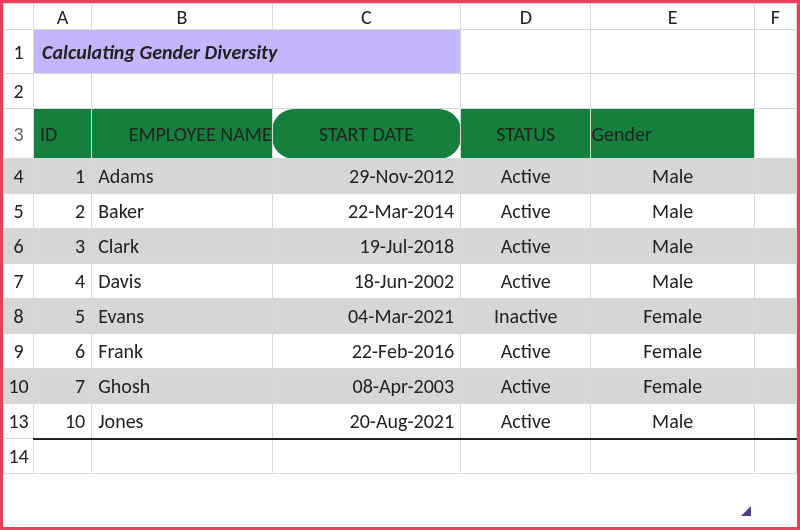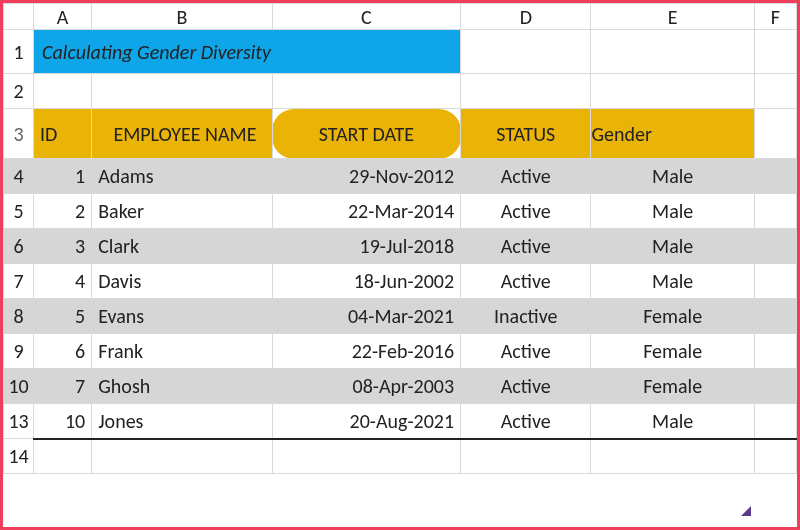--- a/index.html
+++ b/index.html
@@ -44,36 +44,36 @@
     font-size: 18px;
     width: 30px;
     font-weight: 400;
   }
   .corner {
     background: #ffffff;
     width: 30px;
     height: 26px !important;
   }
   .title-cell {
-    background: #0ea5e9;
+    background: #c4b5fd;
     color: #ffffff;
     font-size: 28px;
     font-style: italic;
-    font-weight: 400;
+    font-weight: 700;
     padding-left: 8px !important;
     border-right: none !important;
   }
   .header-row td {
-    background: #eab308;
+    background: #15803d;
     color: #ffffff;
     font-size: 21px;
     font-weight: 400;
   }
   .header-row .h-id { text-align: left; padding-left: 6px; }
-  .header-row .h-name { text-align: center; padding-left: 6px; }
+  .header-row .h-name { text-align: right; padding-left: 6px; }
   .header-row .h-date { text-align: center; border-radius: 22px; }
   .header-row .h-status { text-align: center; }
   .header-row .h-gender { }
   .data-row.band td { background: #d6d6d6; }
   .data-row td { font-size: 20px; }
   .cell-id { text-align: right; padding-right: 6px !important; }
   .cell-name { text-align: left; padding-left: 6px !important; }
   .cell-date { text-align: right; padding-right: 6px !important; }
   .cell-status { text-align: center; }
   .cell-gender { text-align: center; }

